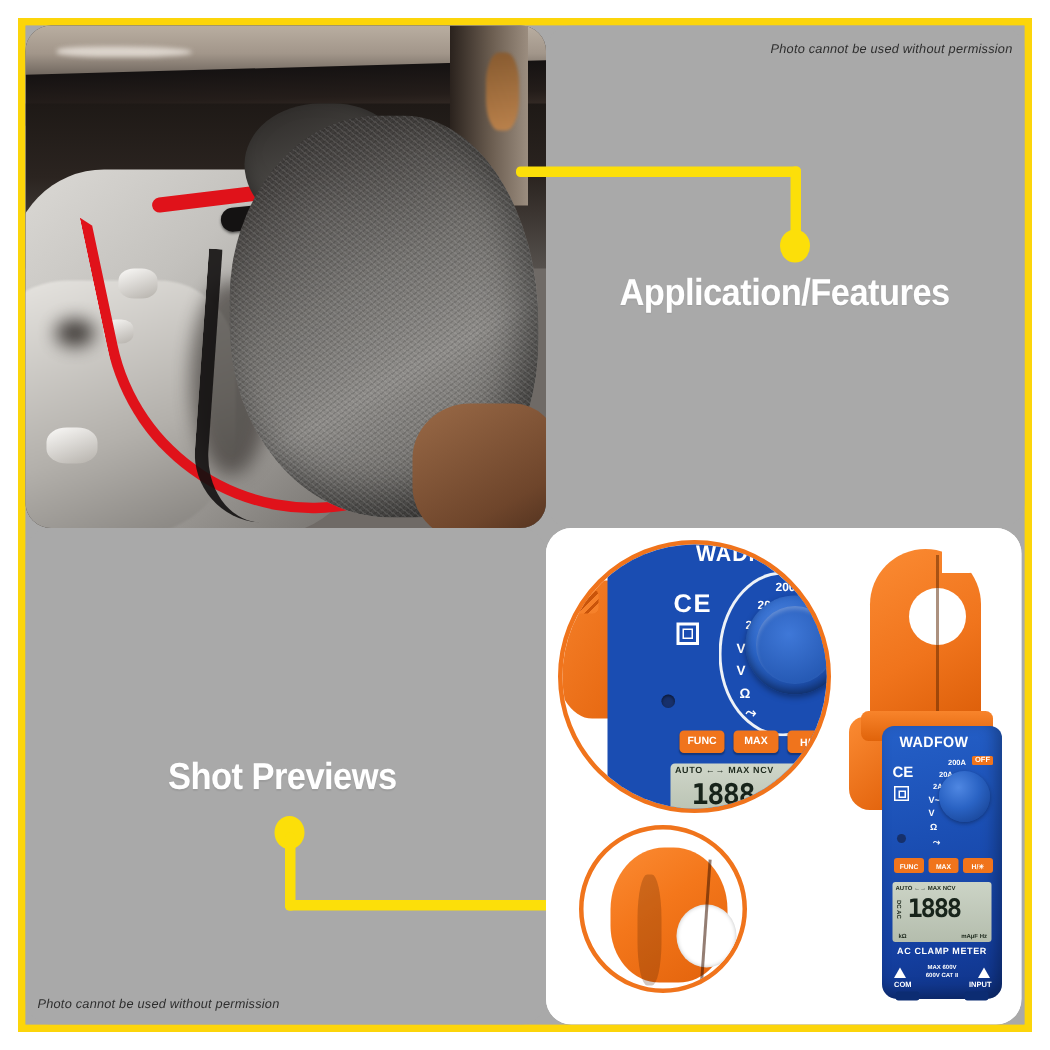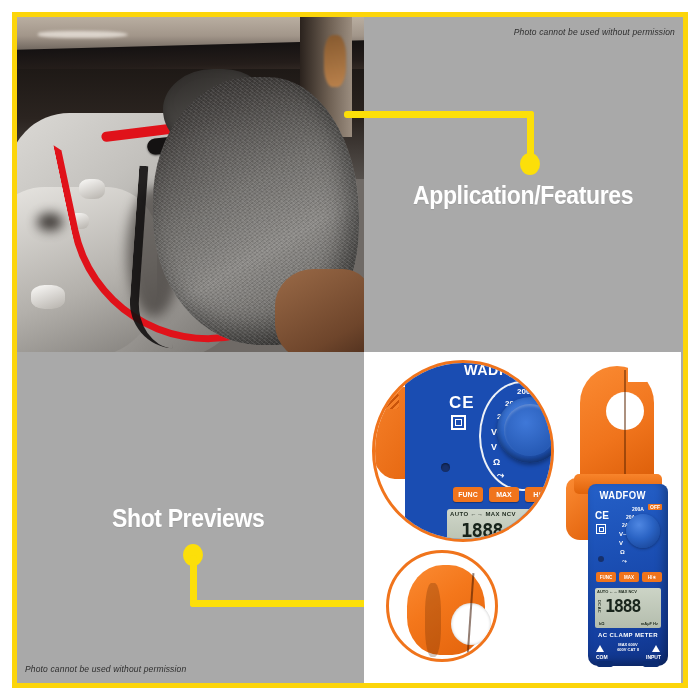--- a/index.html
+++ b/index.html
@@ -26,21 +26,21 @@
   }
 
   
   .canvas {
     position:absolute;
     inset:0;
     background:#a9a9a9;
   }
 
   
-  .q { position:absolute; overflow:hidden; }
+  .q { position:absolute; overflow:hidden;border-radius:17px; }
 
   
   .q-photo { left:0; top:0; width:347px; height:335px; background:#4a4542; }
 
   
   .q-app   { left:347px; top:0; width:319px; height:335px; background:#a9a9a9; }
 
   
   .q-shot  { left:0; top:335px; width:347px; height:331px; background:#a9a9a9; }
 

